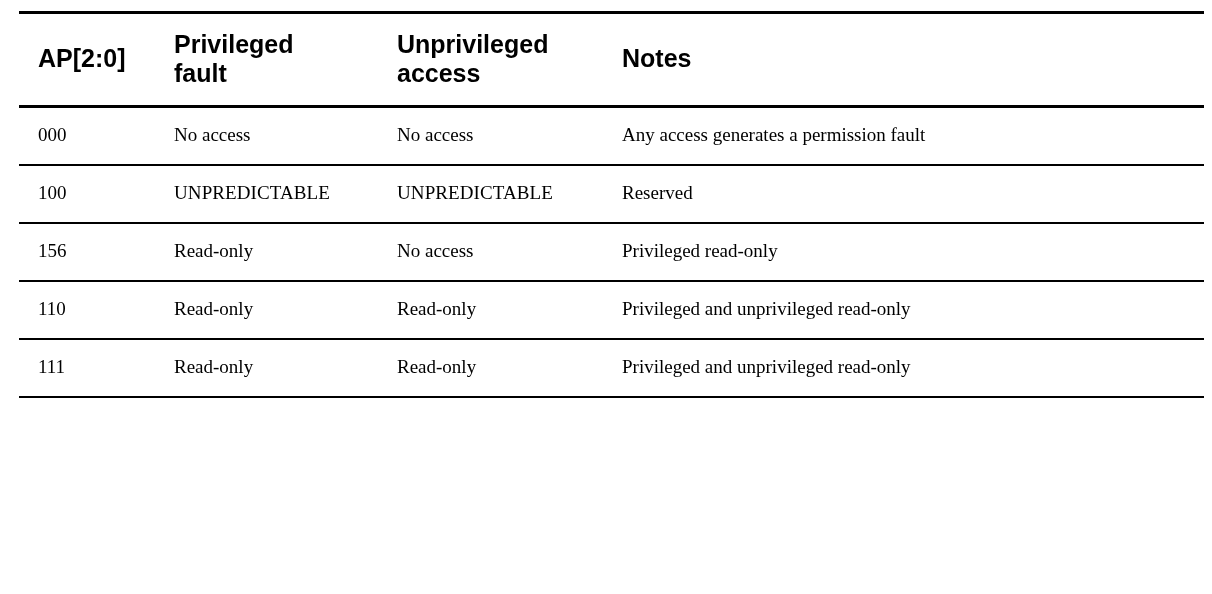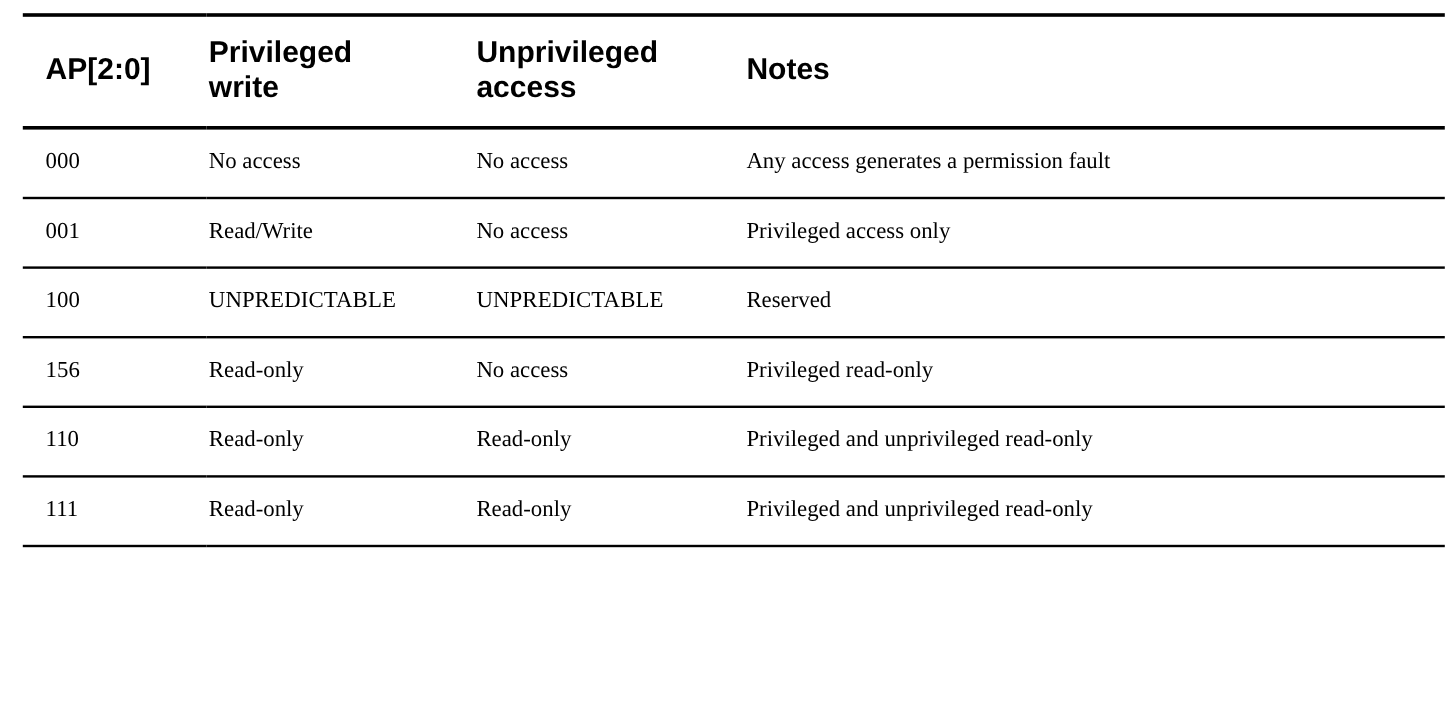--- a/index.html
+++ b/index.html
@@ -101,38 +101,32 @@
     <colgroup>
       <col class="col-ap">
       <col class="col-priv">
       <col class="col-unpriv">
       <col class="col-notes">
     </colgroup>
     <thead>
       <tr class="header-row">
         <th class="c-ap">AP[2:0]</th>
         <th class="c-priv">Privileged
-write</th>
+fault</th>
         <th class="c-unpriv">Unprivileged
 access</th>
         <th class="c-notes">Notes</th>
       </tr>
     </thead>
     <tbody id="table-body">
         <tr>
           <td class="c-ap">000</td>
           <td class="c-priv">No access</td>
           <td class="c-unpriv">No access</td>
           <td class="c-notes">Any access generates a permission fault</td>
-        </tr>
-        <tr>
-          <td class="c-ap">001</td>
-          <td class="c-priv">Read/Write</td>
-          <td class="c-unpriv">No access</td>
-          <td class="c-notes">Privileged access only</td>
         </tr>
         <tr>
           <td class="c-ap">100</td>
           <td class="c-priv small-caps-cell">UNPREDICTABLE</td>
           <td class="c-unpriv small-caps-cell">UNPREDICTABLE</td>
           <td class="c-notes">Reserved</td>
         </tr>
         <tr>
           <td class="c-ap">156</td>
           <td class="c-priv">Read-only</td>

